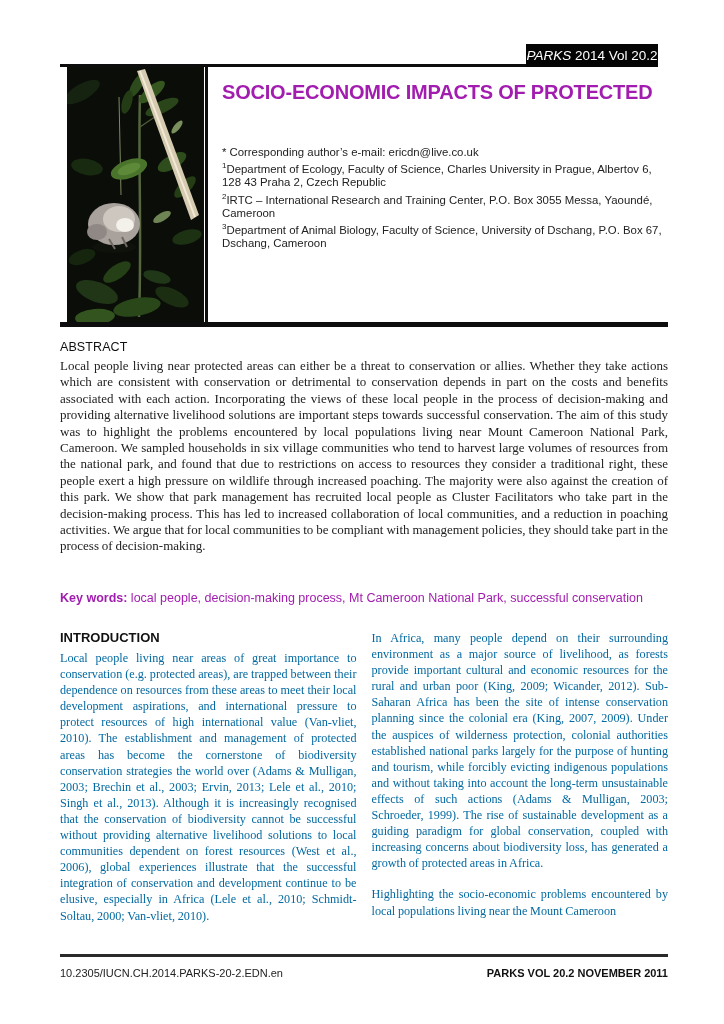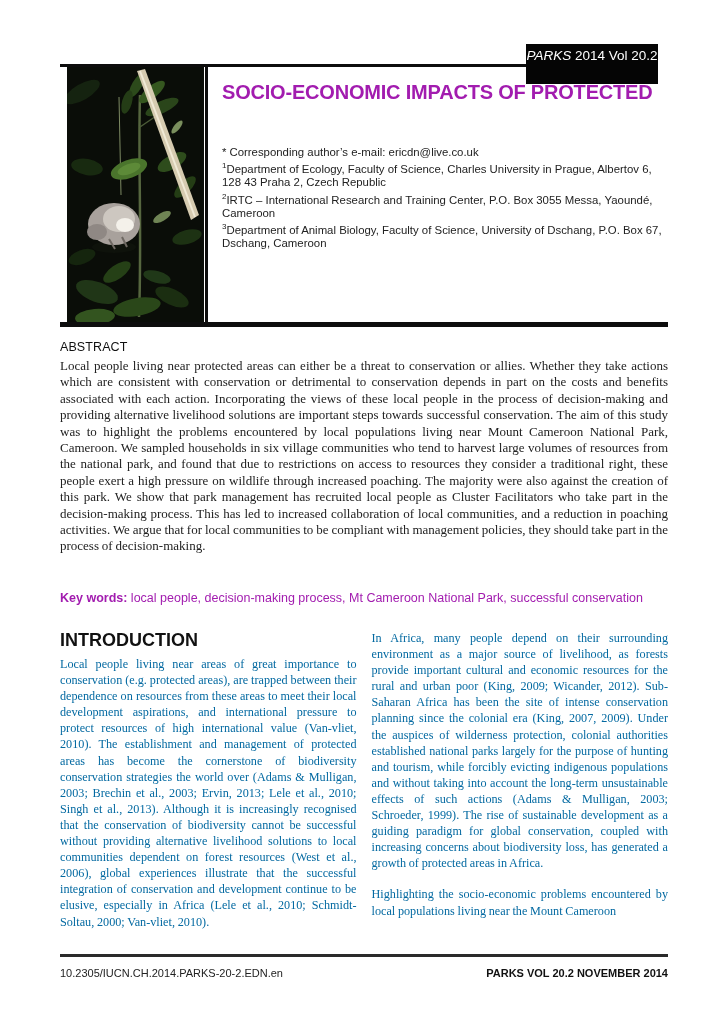--- a/index.html
+++ b/index.html
@@ -9,21 +9,21 @@
     position: relative;
     width: 724px; height: 1024px;
     background: #ffffff;
     overflow: hidden;
     margin: 0 auto;
     color: #1a1a1a;
   }
   
   .header-rule { position: absolute; left: 60px; top: 64px; width: 467px; height: 3px; background: #0d0d0d; }
   .journal-banner {
-    position: absolute; left: 526px; top: 44px; width: 132px; height: 40px;
+    position: absolute; left: 526px; top: 44px; width: 132px; height: 23px;
     background: #050505; color: #ffffff;
     font-size: 13.5px; line-height: 23px; text-align: center;
     white-space: nowrap;
   }
   .journal-banner .j-it { font-style: italic; }
   
   .photo-frame { position: absolute; left: 67px; top: 67px; width: 137px; height: 257px; background: #0a0d08; }
   .photo-frame svg { display: block; width: 100%; height: 100%; }
   .photo-rule { position: absolute; left: 205px; top: 64px; width: 3px; height: 263px; background: #0d0d0d; }
   
@@ -44,21 +44,21 @@
     font-family: "Liberation Serif", serif;
     font-size: 13px; line-height: 16.4px;
     text-align: justify; color: #222;
     word-spacing: -0.4px;
   }
   .keywords-line { position: absolute; left: 60px; top: 591px; width: 608px; font-size: 12.5px; color: #a21caf; }
   .keywords-line .kw-label { font-weight: bold; }
   
   .columns { position: absolute; left: 60px; top: 630px; width: 608px; display: flex; gap: 15px; }
   .col { width: 296.5px; }
-  .intro-heading { font-weight: bold; font-size: 18px; color: #111; margin-bottom: 5px; }
+  .intro-heading { font-weight: bold; font-size: 13px; color: #111; margin-bottom: 5px; }
   .col p {
     font-family: "Liberation Serif", serif;
     font-size: 12.2px; line-height: 16.1px;
     text-align: justify; color: #0369a1;
     word-spacing: -0.3px;
   }
   .col p + p { margin-top: 15px; }
   
   .footer-rule { position: absolute; left: 60px; top: 954px; width: 608px; height: 3px; background: #2a2a2a; }
   .footer-row { position: absolute; left: 60px; top: 967px; width: 608px; display: flex; justify-content: space-between; }
@@ -152,16 +152,16 @@
     </div>
     <div class="col">
       <p>In Africa, many people depend on their surrounding environment as a major source of livelihood, as forests provide important cultural and economic resources for the rural and urban poor (King, 2009; Wicander, 2012). Sub-Saharan Africa has been the site of intense conservation planning since the colonial era (King, 2007, 2009). Under the auspices of wilderness protection, colonial authorities established national parks largely for the purpose of hunting and tourism, while forcibly evicting indigenous populations and without taking into account the long-term unsustainable effects of such actions (Adams &amp; Mulligan, 2003; Schroeder, 1999). The rise of sustainable development as a guiding paradigm for global conservation, coupled with increasing concerns about biodiversity loss, has generated a growth of protected areas in Africa.</p>
       <p>Highlighting the socio-economic problems encountered by local populations living near the Mount Cameroon</p>
     </div>
   </div>
 
   <div class="footer-rule"></div>
   <div class="footer-row">
     <span class="footer-doi">10.2305/IUCN.CH.2014.PARKS-20-2.EDN.en</span>
-    <span class="footer-journal">PARKS VOL 20.2 NOVEMBER 2014</span>
+    <span class="footer-journal">PARKS VOL 20.2 NOVEMBER 2011</span>
   </div>
 
 </div>
 
 </body></html>

